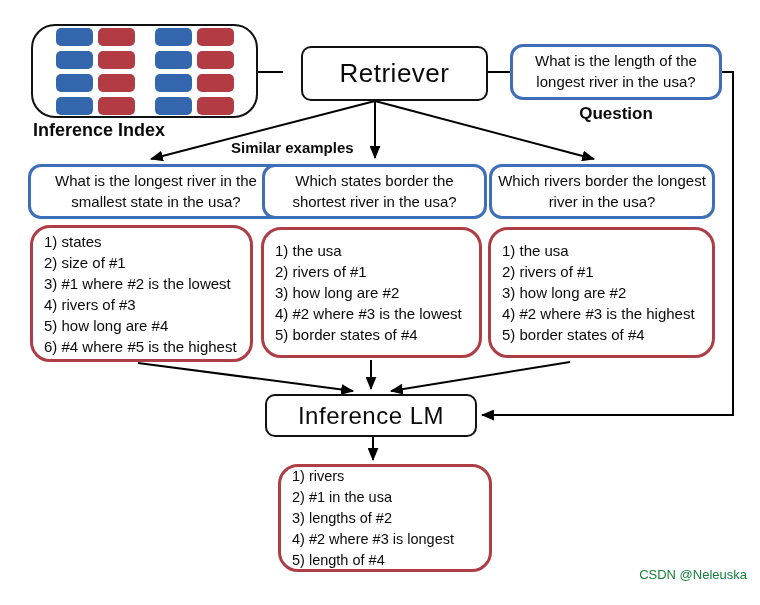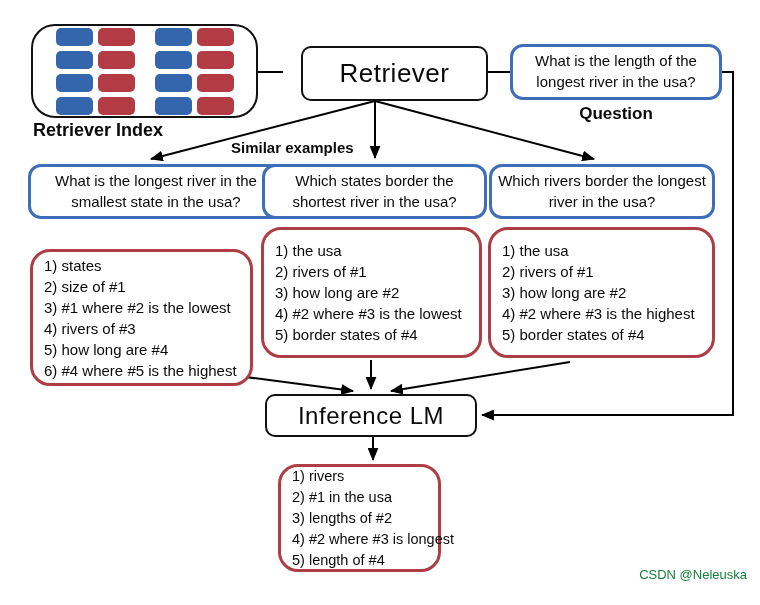--- a/index.html
+++ b/index.html
@@ -88,34 +88,34 @@
           <div class="idx-block" style="background: rgb(52, 102, 174);"></div>
         </div>
         <div class="idx-col">
           <div class="idx-block" style="background: rgb(178, 59, 68);"></div>
           <div class="idx-block" style="background: rgb(178, 59, 68);"></div>
           <div class="idx-block" style="background: rgb(178, 59, 68);"></div>
           <div class="idx-block" style="background: rgb(178, 59, 68);"></div>
         </div>
       </div>
   </div>
-  <div class="bold-caption" style="left:33px;top:120px;font-size:18px;">Retriever Index</div>
+  <div class="bold-caption" style="left:33px;top:120px;font-size:18px;">Inference Index</div>
 
   <div class="box black-border big-label" style="left:283px;top:46px;width:187px;height:55px;margin-left:18px;">Retriever</div>
 
   <div class="box blue-border q-text" style="left:510px;top:44px;width:212px;height:56px;">What is the length of the longest river in the usa?</div>
   <div class="bold-caption" style="left:510px;top:104px;width:212px;text-align:center;font-size:17px;">Question</div>
 
   <div class="bold-caption" style="left:231px;top:139px;font-size:15px;">Similar examples</div>
 
   <div class="box blue-border q-text" style="left:28px;top:164px;width:256px;height:55px;">What is the longest river in the smallest state in the usa?</div>
   <div class="box blue-border q-text" style="left:262px;top:164px;width:225px;height:55px;">Which states border the shortest river in the usa?</div>
   <div class="box blue-border q-text" style="left:489px;top:164px;width:226px;height:55px;">Which rivers border the longest river in the usa?</div>
 
-  <div class="box red-border steps-box" style="left:30px;top:225px;width:223px;height:137px;margin-top:24px;">
+  <div class="box red-border steps-box" style="left:30px;top:225px;width:223px;height:137px;">
       <div>1) states</div>
       <div>2) size of #1</div>
       <div>3) #1 where #2 is the lowest</div>
       <div>4) rivers of #3</div>
       <div>5) how long are #4</div>
       <div>6) #4 where #5 is the highest</div>
     </div>
   <div class="box red-border steps-box" style="left:261px;top:227px;width:221px;height:131px;">
       <div>1) the usa</div>
       <div>2) rivers of #1</div>
@@ -126,21 +126,21 @@
   <div class="box red-border steps-box" style="left:488px;top:227px;width:227px;height:131px;">
       <div>1) the usa</div>
       <div>2) rivers of #1</div>
       <div>3) how long are #2</div>
       <div>4) #2 where #3 is the highest</div>
       <div>5) border states of #4</div>
     </div>
 
   <div class="box black-border mid-label" style="left:265px;top:394px;width:212px;height:43px;">Inference LM</div>
 
-  <div class="box red-border steps-box" style="left:278px;top:464px;width:163px;height:108px;font-size:14.5px;">
+  <div class="box red-border steps-box" style="left:278px;top:464px;width:214px;height:108px;font-size:14.5px;">
       <div>1) rivers</div>
       <div>2) #1 in the usa</div>
       <div>3) lengths of #2</div>
       <div>4) #2 where #3 is longest</div>
       <div>5) length of #4</div>
     </div>
 
   <div class="watermark">CSDN @Neleuska</div>
 
 </div>

